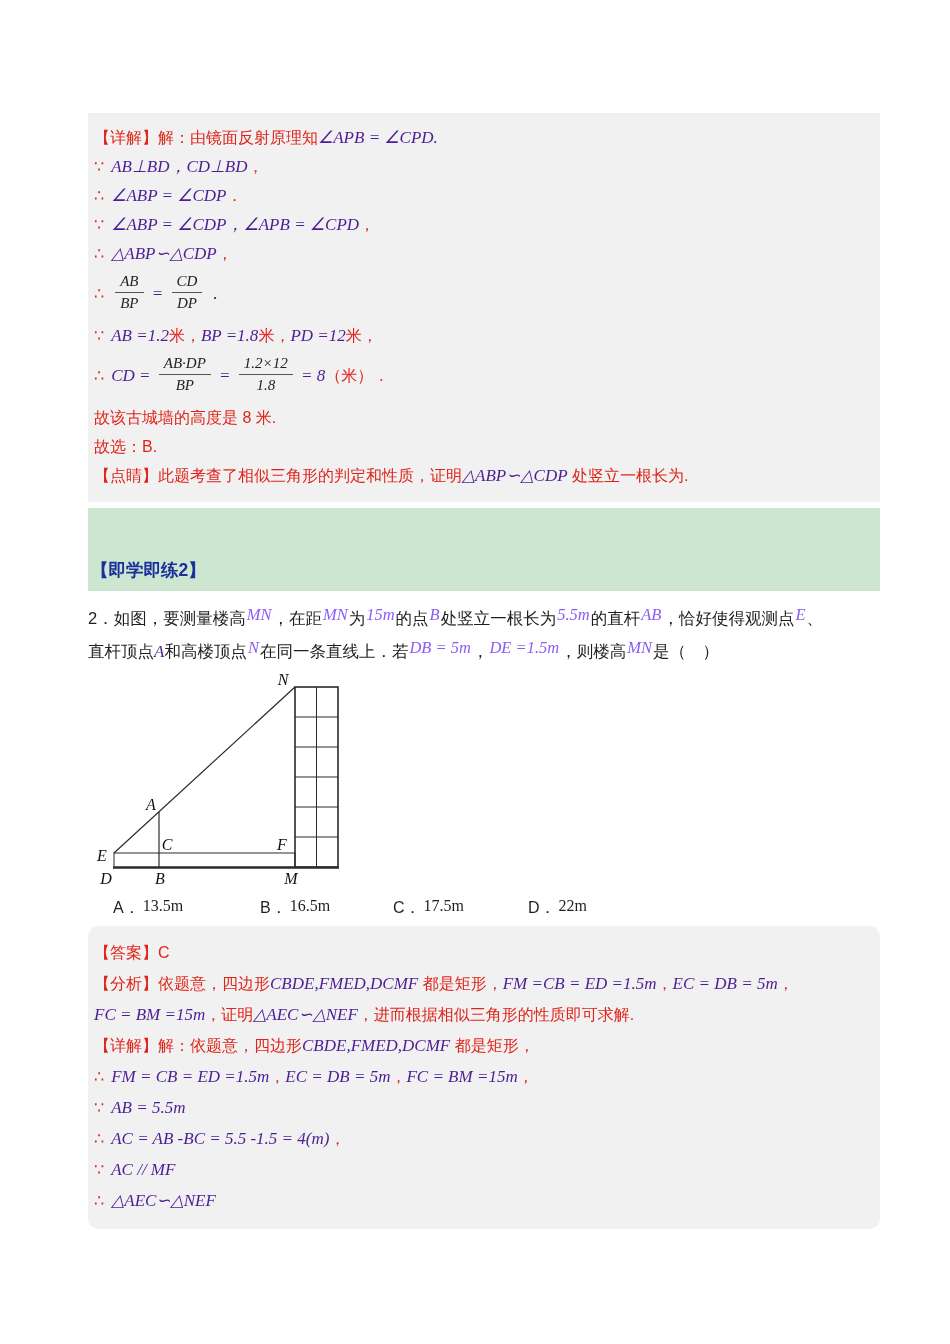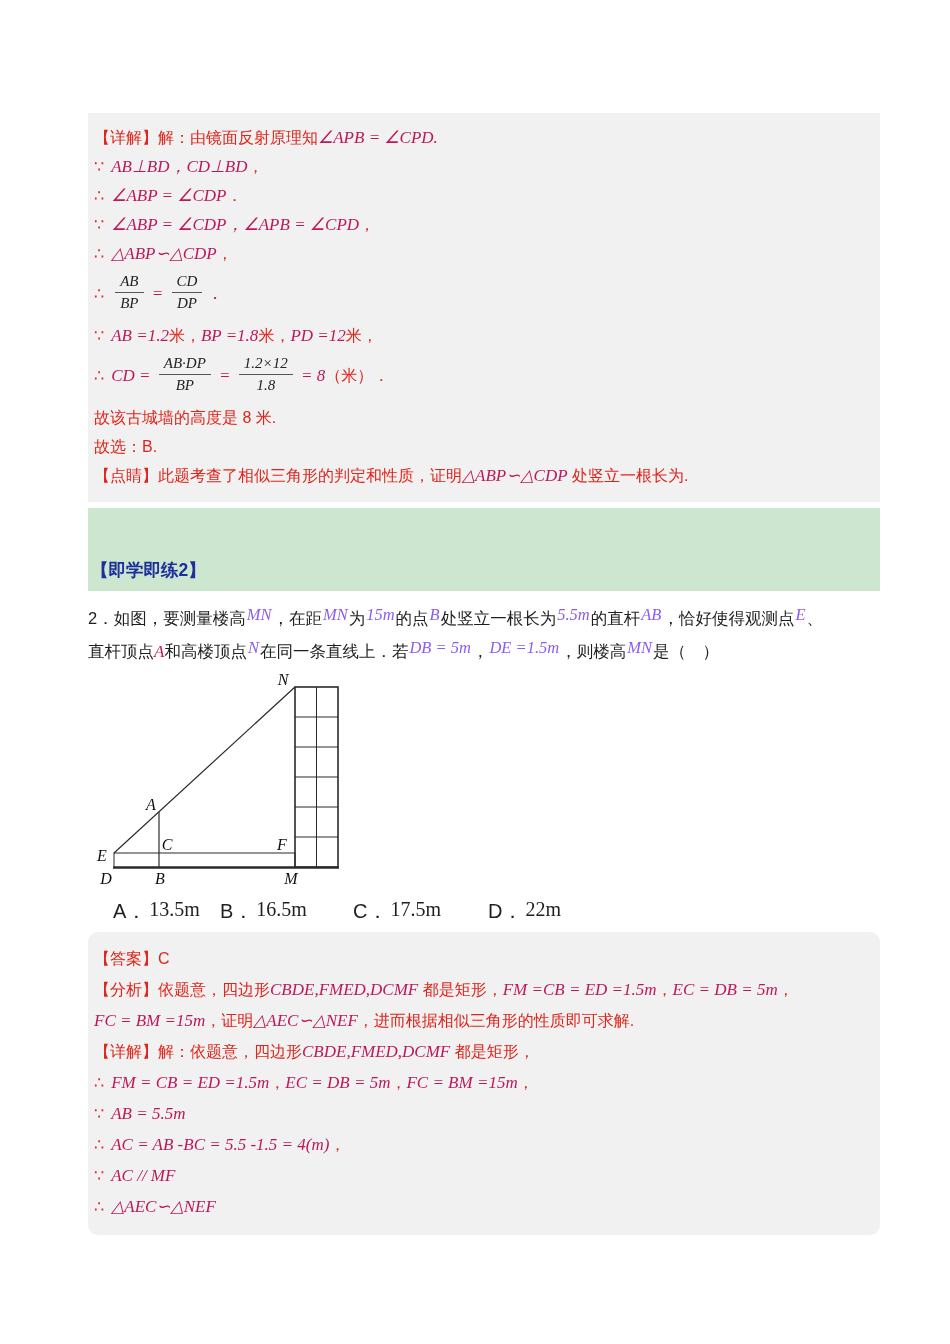--- a/index.html
+++ b/index.html
@@ -16,21 +16,21 @@
     padding:113px 70px 0 88px;overflow:hidden;
   }
   
   .block{background:var(--gray-bg);padding:6px 8px 8px 6px;width:792px;}
   .tline{line-height:21px;font-size:16px;color:var(--ink);white-space:nowrap;}
   #block1 .tline{margin:8px 0;}
   #block2 .tline{margin:10px 0;}
   .seg{display:inline;}
   .seg.r{color:var(--red);}
   .seg.k{color:var(--ink);}
-  .seg.m{color:#be185d;font-family:"Liberation Serif",serif;font-style:italic;font-size:17px;}
+  .seg.m{color:#4c1d95;font-family:"Liberation Serif",serif;font-style:italic;font-size:17px;}
   .seg.sym{color:var(--red);font-family:"Liberation Serif",serif;font-size:16px;padding-right:3px;}
   .seg.sup{color:#8b5cf6;font-family:"Liberation Serif",serif;font-style:italic;font-size:16.5px;position:relative;top:-4px;padding:0 1px;}
   .frac{
     display:inline-block;vertical-align:middle;text-align:center;
     font-family:"Liberation Serif",serif;font-style:italic;font-size:15px;color:#222;
     margin:2px 4px;transform:translateY(-2px);line-height:19px;
   }
   .frac .num{display:block;padding:0 5px 1px;border-bottom:1.2px solid #555;}
   .frac .den{display:block;padding-top:1px;}
   
@@ -41,25 +41,25 @@
   .banner-label{font-size:17.5px;font-weight:bold;color:var(--blue);}
   
   .question{margin-top:11px;width:800px;}
   .question .tline{margin:0;line-height:32px;font-size:16.5px;white-space:normal;}
   
   .figure{margin:4px 0 0 7px;width:250px;height:217px;}
   .figure svg{display:block;}
   .flabel{font-family:"Liberation Serif",serif;font-style:italic;font-size:16px;fill:#111;}
   
   .options{display:flex;margin:9px 0 0 25px;width:700px;}
-  .option{font-size:20px;color:var(--ink);}
+  .option{font-size:16px;color:var(--ink);}
   .option .opt-letter{font-family:"Liberation Sans",sans-serif;}
   .option .opt-value{font-family:"Liberation Serif",serif;position:relative;top:-2px;padding-left:3px;}
   .option.o-a{width:107px;}
-  .option.o-b{width:133px;}
+  .option.o-b{width:133px;margin-left:40px;}
   .option.o-c{width:135px;}
   .option.o-d{width:120px;}
   #block2{margin-top:7px;border-radius:10px;}
 </style>
 </head>
 <body>
 
 <div class="page">
 
   <section class="block" id="block1">

